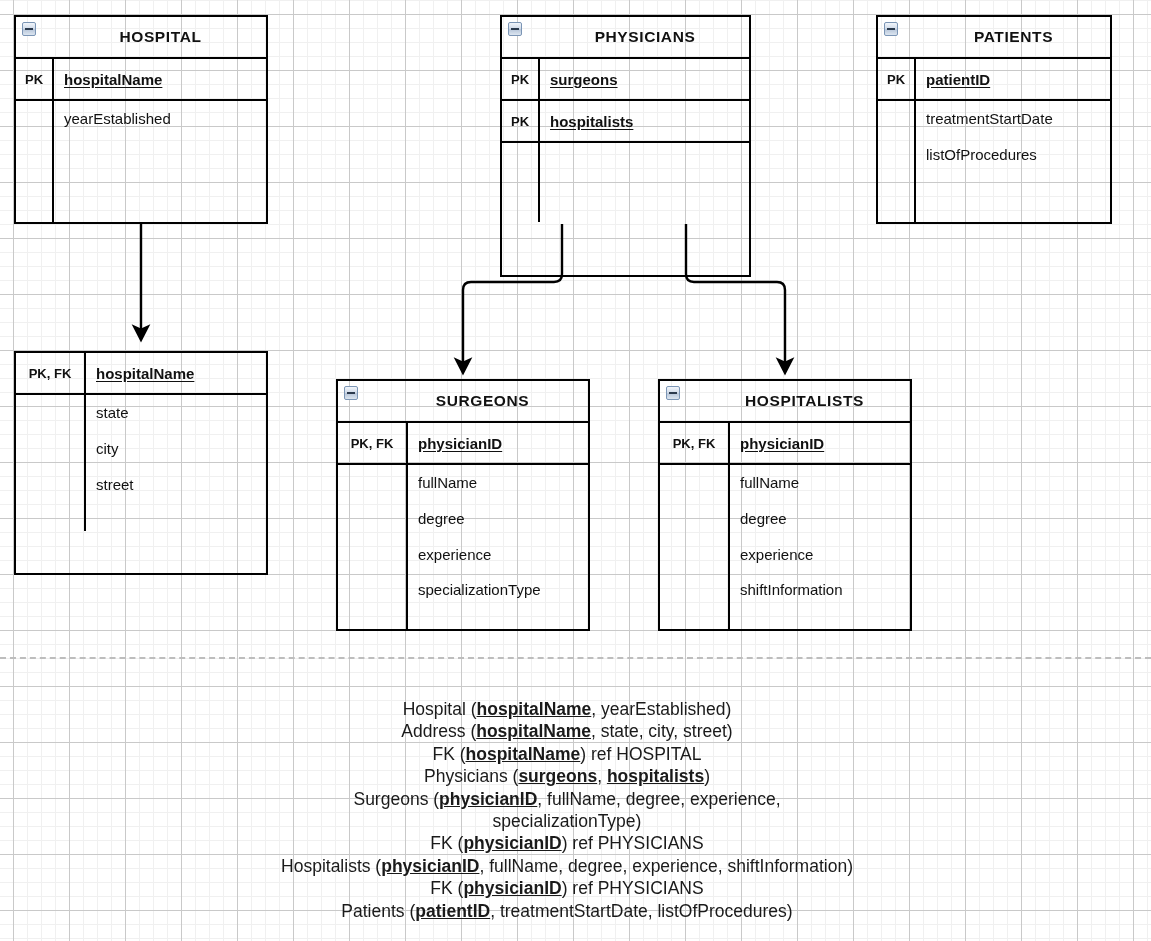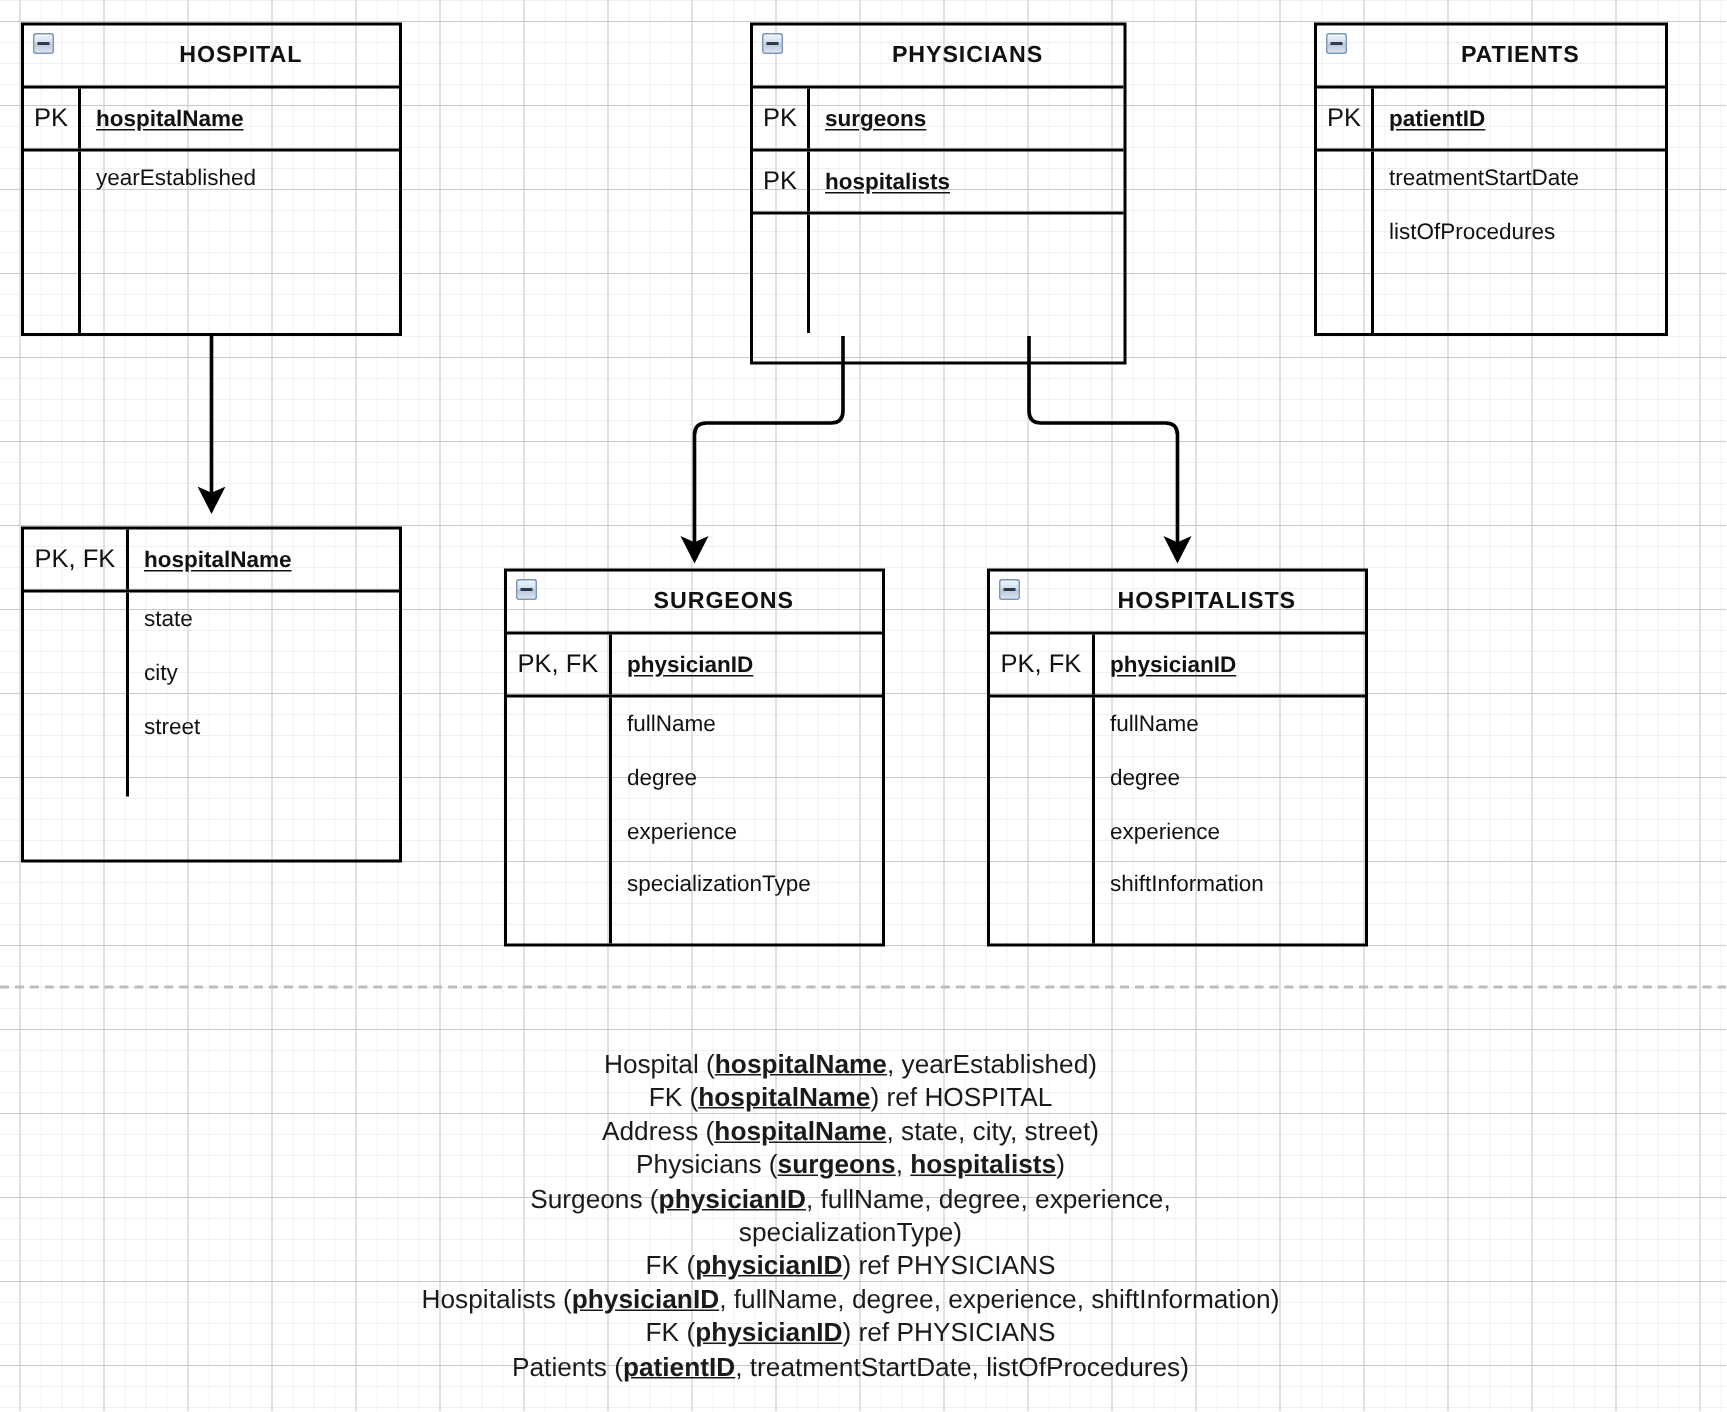--- a/index.html
+++ b/index.html
@@ -88,22 +88,22 @@
   }
   .keycol {
     box-sizing: border-box;
     border-right: 2px solid #000000;
     display: flex;
     align-items: center;
     justify-content: center;
     flex: 0 0 auto;
   }
   .keycol span {
-    font-size: 17px;
-    font-weight: normal;
+    font-size: 13px;
+    font-weight: bold;
     color: #111111;
     white-space: nowrap;
   }
   .valcol {
     box-sizing: border-box;
     flex: 1 1 auto;
     display: flex;
     align-items: center;
     padding-left: 10px;
   }
@@ -199,21 +199,21 @@
       </div>
     </div>
     <div class="attr-area" style="height:121px;">
       <div class="keycol" style="width:38px;"></div>
       <div class="attrs">
         <div class="attr">yearEstablished</div>
       </div>
     </div>
   </div>
 
-  <div class="entity" style="left:500px; top:15px; width:251px; height:228px;">
+  <div class="entity" style="left:500px; top:15px; width:251px; height:262px;">
     <div class="entity-header">
       <span class="collapse-icon">
           <i></i>
         </span>
       <span class="entity-title">PHYSICIANS</span>
     </div>
     <div class="pk-row">
       <div class="keycol" style="width:38px;">
         <span>PK</span>
       </div>
@@ -327,22 +327,22 @@
         <div class="attr">experience</div>
         <div class="attr">shiftInformation</div>
       </div>
     </div>
   </div>
 
   <div class="divider"></div>
 
   <div class="schema">
     <div class="schema-line"><span>Hospital (</span><b>hospitalName</b><span>, yearEstablished)</span></div>
+    <div class="schema-line"><span>Address (</span><b>hospitalName</b><span>, state, city, street)</span></div>
     <div class="schema-line"><span>FK (</span><b>hospitalName</b><span>) ref HOSPITAL</span></div>
-    <div class="schema-line"><span>Address (</span><b>hospitalName</b><span>, state, city, street)</span></div>
     <div class="schema-line"><span>Physicians (</span><b>surgeons</b><span>, </span><b>hospitalists</b><span>)</span></div>
     <div class="schema-line"><span>Surgeons (</span><b>physicianID</b><span>, fullName, degree, experience,</span></div>
     <div class="schema-line"><span>specializationType)</span></div>
     <div class="schema-line"><span>FK (</span><b>physicianID</b><span>) ref PHYSICIANS</span></div>
     <div class="schema-line"><span>Hospitalists (</span><b>physicianID</b><span>, fullName, degree, experience, shiftInformation)</span></div>
     <div class="schema-line"><span>FK (</span><b>physicianID</b><span>) ref PHYSICIANS</span></div>
     <div class="schema-line"><span>Patients (</span><b>patientID</b><span>, treatmentStartDate, listOfProcedures)</span></div>
   </div>
 
 </div>

